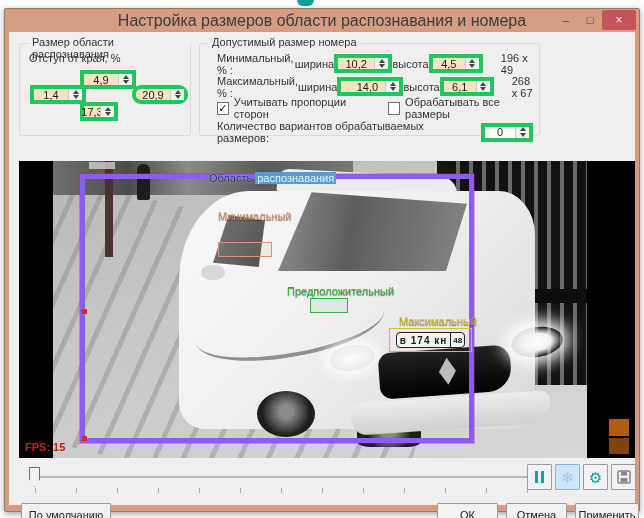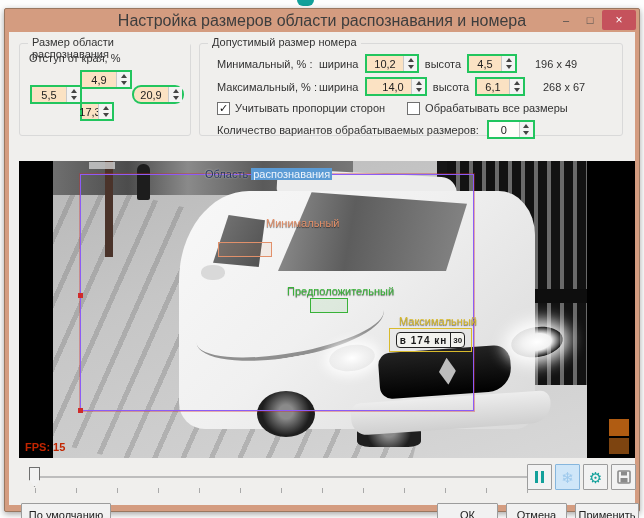--- a/index.html
+++ b/index.html
@@ -18,24 +18,24 @@
     font-size:11px;color:#4a4a4a;cursor:default;}
   .win-btn.close{width:34px;background:#c5525c;color:#fff;border-radius:2px;font-size:12px;}
   .content{position:absolute;left:4px;right:4px;top:23px;bottom:6px;background:#f0efed;
     padding:5px 6px 0 6px;}
   
   .settings-row{position:relative;height:100px;}
   .group{position:absolute;border:1px solid #d9d9d9;border-radius:3px;background:#f0efed;}
   .group-title{position:absolute;top:-8px;left:8px;background:#f0efed;padding:0 4px;
     font-size:11px;color:#333;}
   .g-region{left:4px;top:6px;width:172px;height:93px;}
-  .g-plate{left:184px;top:6px;width:424px;height:93px;}
+  .g-plate{left:184px;top:6px;width:341px;height:93px;}
   .offset-label{position:absolute;left:9px;top:8px;font-size:11px;color:#333;}
   
-  .spin{display:inline-flex;height:19px;border:2px solid #22c55e;background:#fbe2c3;}
+  .spin{display:inline-flex;height:19px;border:4px solid #22c55e;background:#fbe2c3;}
   .spin.white{background:#fffdf9;}
   .spin-val{display:flex;align-items:center;justify-content:center;font-size:11px;color:#222;
     padding:0 2px;}
   .spin-btns{display:flex;flex-direction:column;width:14px;border-left:1px solid #c9c9c9;
     background:#f3f3f3;}
   .spin-btns i{flex:1;display:flex;align-items:center;justify-content:center;}
   .spin-btns i::before{content:"";border-left:3px solid transparent;border-right:3px solid transparent;}
   .spin-btns .up::before{border-bottom:4px solid #444;}
   .spin-btns .dn::before{border-top:4px solid #444;}
   .abs{position:absolute;}
@@ -101,29 +101,29 @@
     border-radius:50%;}
   .wheel-f{left:96px;top:222px;width:58px;height:46px;}
   .wheel-b{left:196px;top:248px;width:64px;height:30px;border-radius:50% 50% 20% 20%;}
   .bar-left{position:absolute;left:0;top:0;width:34px;height:297px;background:#000;}
   .bar-right{position:absolute;right:0;top:0;width:48px;height:297px;background:#000;}
   .osd{position:absolute;left:36px;top:1px;width:26px;height:7px;background:#cfcfcf;opacity:.8;}
   .o-sq{position:absolute;width:20px;}
   .o-sq.a{right:6px;top:258px;height:17px;background:#b05c12;}
   .o-sq.b{right:6px;top:277px;height:16px;background:#7d4410;}
   
-  .region-rect{position:absolute;left:61px;top:13px;width:394px;height:237px;
-    border:1px solid #8b5cf6;box-shadow:0 0 0 1px rgba(207,43,43,.35);}
+  .region-rect{position:absolute;left:61px;top:13px;width:394px;height:269px;
+    border:5px solid #8b5cf6;box-shadow:0 0 0 1px rgba(207,43,43,.35);}
   .handle{position:absolute;width:5px;height:5px;background:#cf2b2b;}
   .h-bl{left:-3px;bottom:-3px;} .h-ml{left:-3px;top:50%;}
   .area-label{position:absolute;left:124px;top:-7px;font-size:11px;white-space:nowrap;}
   .area-label .w1{color:#27355e;text-shadow:0 0 2px rgba(255,255,255,.6);}
   .area-label .w2{background:#5b9bd5;color:#eef4fb;padding:0 2px;}
   .ov-label{position:absolute;font-size:11px;white-space:nowrap;text-shadow:0 1px 1px rgba(0,0,0,.55);}
-  .min-label{left:199px;top:56px;color:#e2906a;margin-left:48px;}
+  .min-label{left:199px;top:49px;color:#e2906a;}
   .min-box{position:absolute;left:199px;top:81px;width:54px;height:15px;border:1px solid #e2906a;
     background:rgba(230,150,100,.10);}
   .est-label{left:268px;top:124px;color:#38b238;}
   .est-box{position:absolute;left:291px;top:137px;width:38px;height:15px;border:1px solid #38b238;
     background:rgba(60,180,60,.10);}
   .max-label{left:380px;top:154px;color:#d8ba2c;}
   .max-box{position:absolute;left:370px;top:167px;width:83px;height:24px;border:1px solid #d8ba2c;
     display:flex;align-items:center;justify-content:center;}
   .plate{display:flex;align-items:stretch;background:#f2f2ee;border:1px solid #222;height:16px;
     border-radius:4px;}
@@ -179,21 +179,21 @@
           <span class="group-title">Размер области распознавания</span>
           <span class="offset-label">Отступ от края, %</span>
           <span class="spin abs" style="left:60px;top:26px;">
             <span class="spin-val" style="width:34px;">4,9</span>
             <span class="spin-btns">
                 <i class="up"></i>
                 <i class="dn"></i>
               </span>
           </span>
           <span class="spin abs" style="left:10px;top:41px;">
-            <span class="spin-val" style="width:34px;">5,5</span>
+            <span class="spin-val" style="width:34px;">1,4</span>
             <span class="spin-btns">
                 <i class="up"></i>
                 <i class="dn"></i>
               </span>
           </span>
           <span class="spin abs" style="left:112px;top:41px;border-radius:9px;">
             <span class="spin-val" style="width:34px;">20,9</span>
             <span class="spin-btns">
                 <i class="up"></i>
                 <i class="dn"></i>
@@ -314,21 +314,21 @@
           </span>
         </div>
         <span class="ov-label min-label">Минимальный</span>
         <div class="min-box"></div>
         <span class="ov-label est-label">Предположительный</span>
         <div class="est-box"></div>
         <span class="ov-label max-label">Максимальный</span>
         <div class="max-box">
           <span class="plate">
             <span class="plate-main">в 174 кн</span>
-            <span class="plate-region">30</span>
+            <span class="plate-region">48</span>
           </span>
         </div>
         <span class="fps">FPS: 15</span>
       </div>
 
       <div class="transport">
         <div class="track"></div>
         <div class="ticks"></div>
         <div class="thumb"></div>
         <div class="t-btn t-pause">

